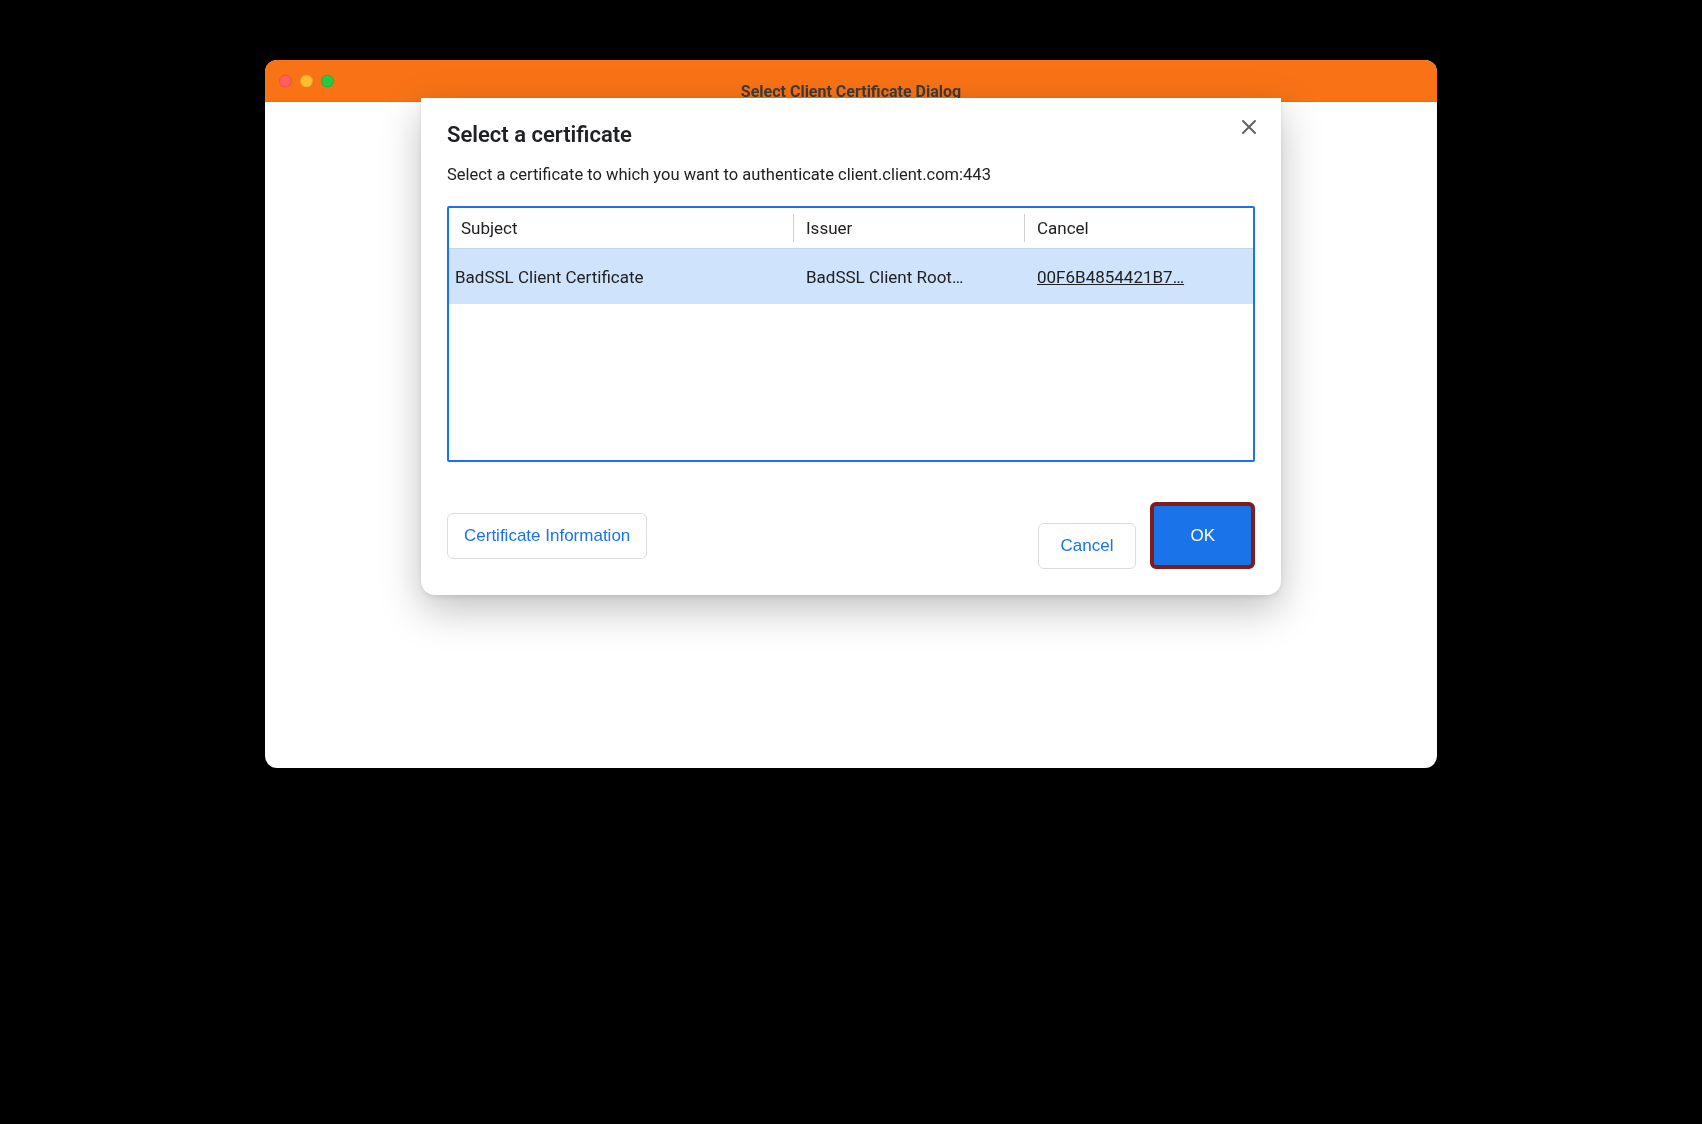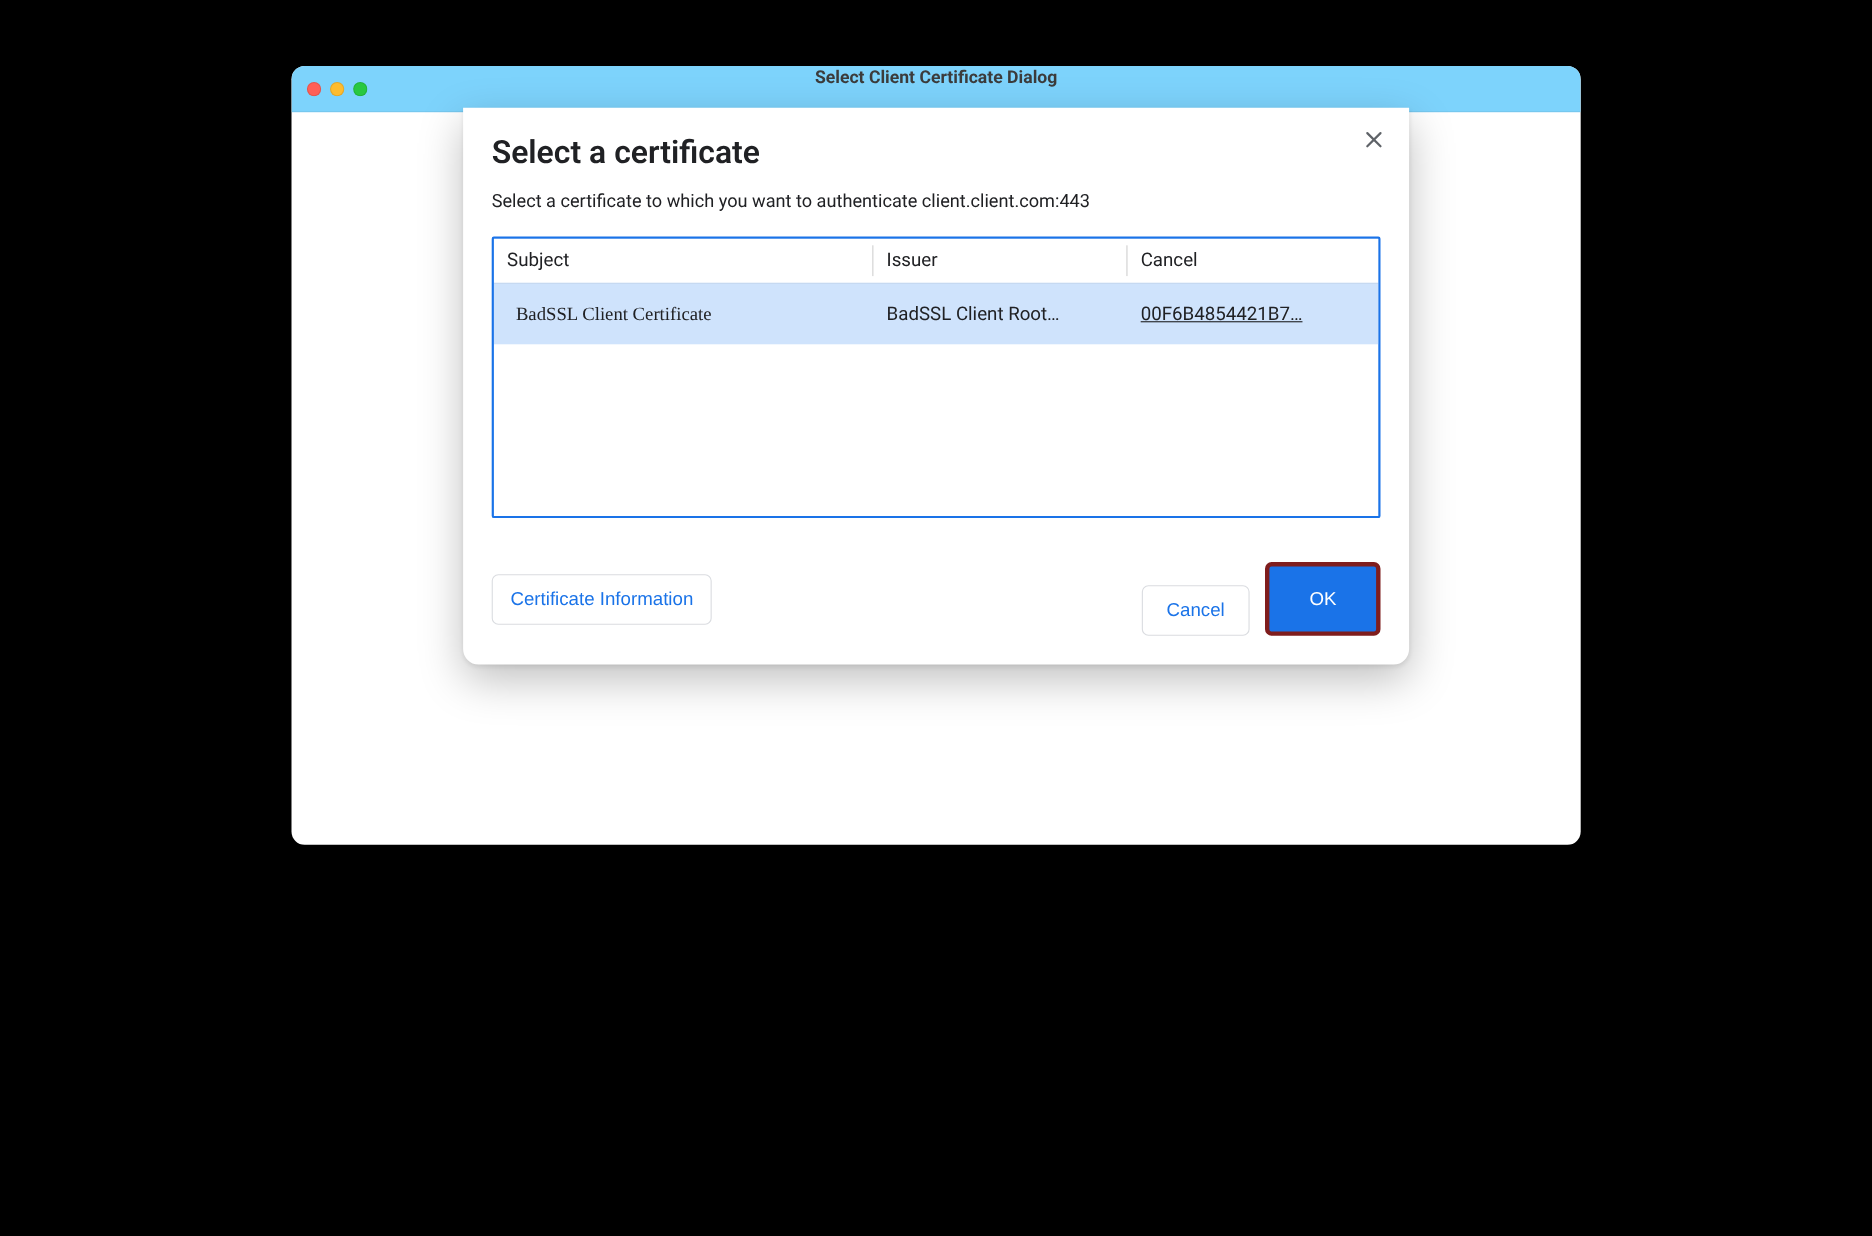--- a/index.html
+++ b/index.html
@@ -17,23 +17,23 @@
       width: 1172px;
       height: 708px;
       background: #fff;
       border-radius: 12px;
       box-shadow: 0 20px 60px rgba(0,0,0,0.5);
       overflow: hidden;
       position: relative;
     }
     .titlebar {
       height: 42px;
-      background: #7dd3fc;
-      display: flex;
-      align-items: flex-start;
+      background: #f97316;
+      display: flex;
+      align-items: flex-end;
       position: relative;
       border-bottom: 1px solid rgba(0,0,0,0.05);
     }
     .traffic-lights {
       display: flex;
       gap: 8px;
       position: absolute;
       left: 14px;
       top: 50%;
       transform: translateY(-50%);
@@ -59,21 +59,21 @@
       border-radius: 0 0 14px 14px;
       box-shadow: 0 2px 4px rgba(0,0,0,0.08), 0 14px 40px rgba(0,0,0,0.25);
       padding: 24px 26px 26px 26px;
     }
     .dialog-header {
       display: flex;
       justify-content: space-between;
       align-items: flex-start;
     }
     .dialog-title {
-      font-size: 29px;
+      font-size: 22px;
       font-weight: 600;
       color: #202124;
       margin-bottom: 18px;
     }
     .close-x {
       color: #5f6368;
       font-size: 20px;
       line-height: 1;
       cursor: pointer;
       padding: 2px 4px;
@@ -119,21 +119,21 @@
       border-top: 1px solid rgba(0,0,0,0.06);
     }
     .td {
       font-size: 17px;
       color: #202124;
       padding: 0 12px 0 22px;
       white-space: nowrap;
       overflow: hidden;
       text-overflow: ellipsis;
     }
-    .td.col-subject { padding-left: 20px; font-family: Liberation Serif, serif; }
+    .td.col-subject { padding-left: 6px; }
     .td.col-issuer { padding-left: 12px; }
     .td.col-serial { padding-left: 12px; text-decoration: underline; }
     .button-row {
       display: flex;
       justify-content: space-between;
       align-items: center;
       margin-top: 40px;
     }
     .btn {
       font-size: 17px;

